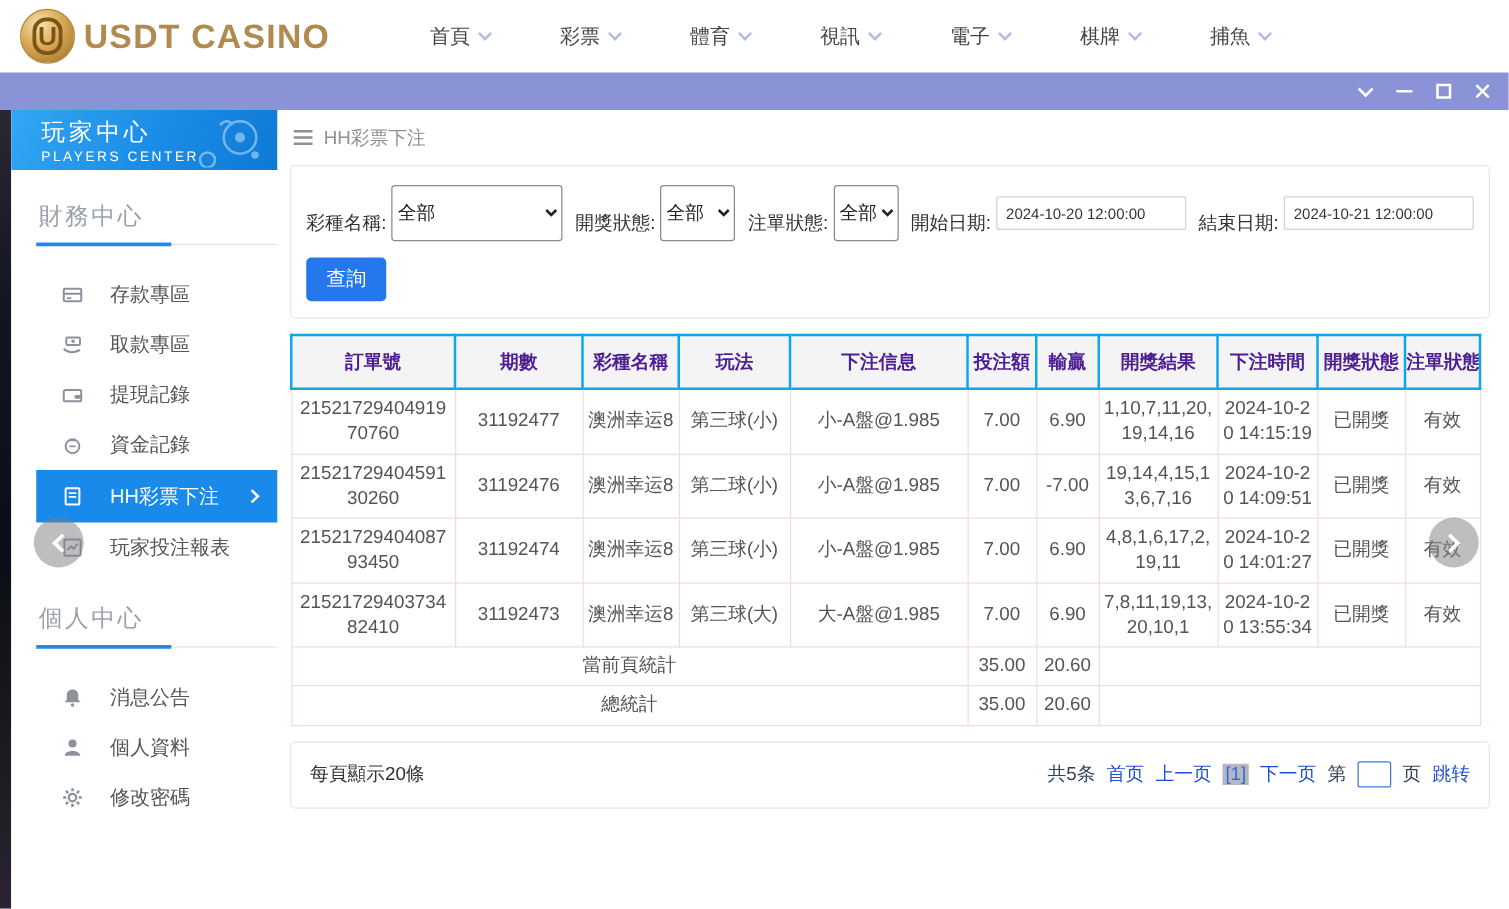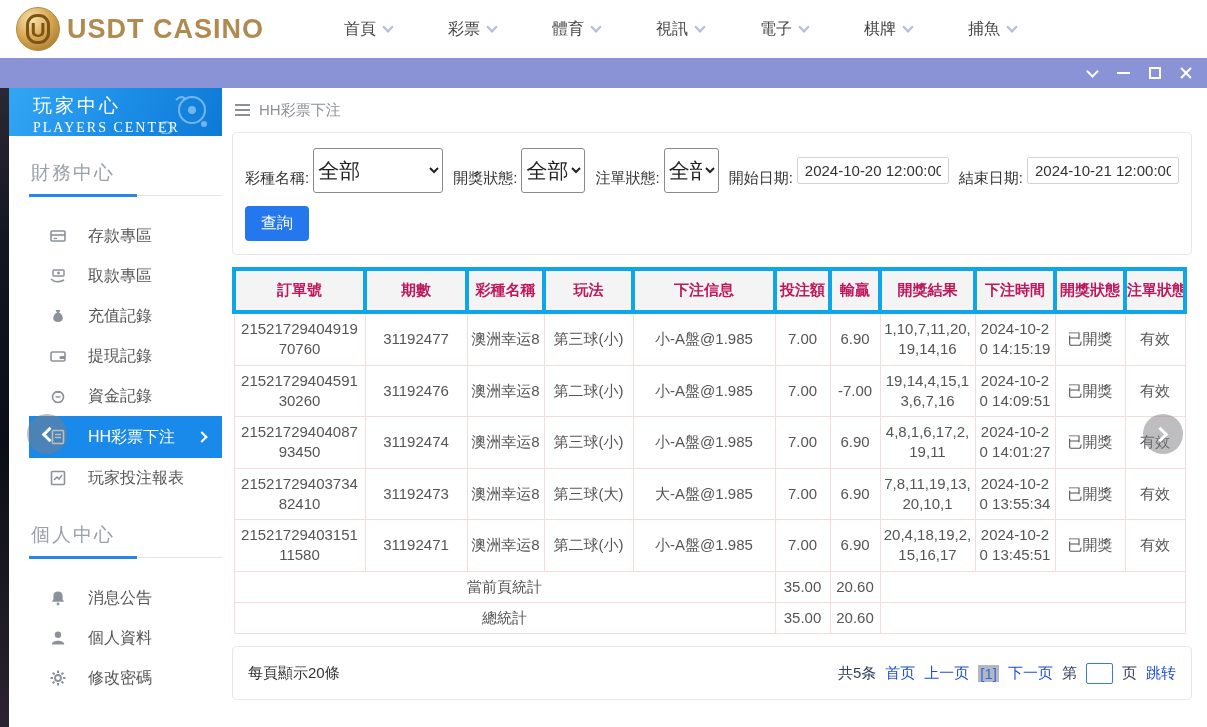--- a/index.html
+++ b/index.html
@@ -41,21 +41,21 @@
   .tb-close::after { transform:rotate(-45deg); }
   
   .content { display:flex; height:639px; position:relative; }
   .edge-strip { width:9px;
     background:linear-gradient(180deg,#2c2733 0%,#12161f 25%,#0b0e16 55%,#1c1a22 80%,#2a2430 100%); }
   
   .sidebar { width:213px; background:#fff; position:relative; flex:none; }
   .sb-header { height:48px; padding:5px 0 0 24px; color:#fff; position:relative; overflow:hidden;
     background:linear-gradient(115deg,#33a6f3 0%,#1b8ce6 55%,#0e79d6 100%); }
   .sb-title { font-size:19px; letter-spacing:3px; }
-  .sb-sub { font-size:14px; letter-spacing:2px; margin-top:1px;font-family:Liberation Serif, serif; }
+  .sb-sub { font-size:11px; letter-spacing:2px; margin-top:1px; }
   .sb-deco { position:absolute; right:10px; top:6px; width:66px; height:40px; opacity:.55; }
   .sb-section-title { font-size:19px; color:#9aa1a8; letter-spacing:2px; margin:24px 0 0 22px; }
   .sb-underline { margin:9px 0 6px 20px; height:1px; background:#e3e3e3; position:relative; }
   .sb-underline::before { content:""; position:absolute; left:0; top:-1px; width:108px; height:3px; background:#2a85e8; }
   .sb-item { height:40px; display:flex; align-items:center; padding-left:40px; gap:21px;
     color:#555; font-size:16px; cursor:pointer; }
   .sb-item .ic { color:#8b929b; display:flex; }
   .sb-item.active { background:#1989ea; color:#fff; margin-left:20px; padding-left:20px; height:42px; position:relative; }
   .sb-item.active .ic { color:#fff; }
   .sb-arrow { position:absolute; right:16px; width:8px; height:8px;
@@ -66,34 +66,34 @@
   .breadcrumb { height:44px; display:flex; align-items:center; gap:9px; padding-left:13px;
     color:#8b9096; font-size:15px; }
   .hamburger { width:15px; display:flex; flex-direction:column; gap:3px; }
   .hamburger i { height:2px; background:#8b9096; }
   .panel { margin-left:10px; margin-right:15px; border:1px solid #e7e7e7; border-radius:4px; background:#fff; }
   .filter-panel { padding:15px 12px 13px; }
   .filter-row { display:flex; align-items:center; font-size:15px; color:#333; white-space:nowrap; }
   .filter-row label { margin:15px 4px 0 10px; }
   .filter-row label:first-child { margin-left:0; }
   select { height:45px; border:1px solid #8a8a8a; border-radius:3px; background:#fff;
-    font-size:21px; color:#222; font-family:inherit; }
+    font-size:15px; color:#222; font-family:inherit; }
   .sel-lottery { width:155px; }
   .sel-draw { width:68px; }
   .sel-order { width:55px; }
   input.date { width:152px; height:27px; border:1px solid #d2d2d2; border-radius:2px;
-    font-size:15px; color:#333; padding:0 7px; font-family:inherit; }
+    font-size:12px; color:#333; padding:0 7px; font-family:inherit; }
   .query-btn { margin-top:13px; background:#2577ee; color:#fff; border:none; border-radius:4px;
     font-size:16px; padding:7px 16px; cursor:pointer; }
   
   .table-wrap { margin:12px 0 0 10px; }
   table { border-collapse:collapse; table-layout:fixed; width:951px; font-size:15px; color:#555;
     border:1px solid #e5dede; }
-  th { background:#f4f4f4; color:#be185d; font-weight:bold; height:43px;
-    border:4px solid #0ea5e9; padding:0; white-space:nowrap; overflow:hidden; }
+  th { background:#f4f4f4; color:#4c1d95; font-weight:bold; height:43px;
+    border:2px solid #0ea5e9; padding:0; white-space:nowrap; overflow:hidden; }
   td { border:1px solid #f5dbdb; text-align:center; padding:5px 3px; height:46px;
     word-break:break-all; line-height:1.35; }
   tr.sumrow td { height:27px; }
   
   .pager-panel { margin-top:12px; height:54px; display:flex; align-items:center;
     justify-content:space-between; padding:0 15px; font-size:15px; color:#333; }
   .pg-right { display:flex; align-items:center; gap:9px; color:#33415c; }
   .pg-link { color:#1d4ed8; cursor:pointer; text-decoration:none; }
   .pg-current { background:#b5b6bf; color:#2f6de0; padding:0 2px; }
   .pg-input { width:27px; height:21px; border:1px solid #3a7bd5; border-radius:2px; font-size:13px; text-align:center; }
@@ -204,29 +204,20 @@
     </div>
     <div class="sb-item">
       <span class="ic">
         <svg width="18" height="18" viewBox="0 0 18 18">
             <rect x="4" y="3" width="11" height="6" rx="1" fill="none" stroke="currentColor" stroke-width="1.5"></rect>
             <circle cx="9.5" cy="6" r="1.4" fill="currentColor"></circle>
             <path d="M2 12 q5 5 13 1" fill="none" stroke="currentColor" stroke-width="1.6"></path>
           </svg>
       </span>
       <span>取款專區</span>
-    </div>
-    <div class="sb-item">
-      <span class="ic">
-        <svg width="18" height="18" viewBox="0 0 18 18">
-            <path d="M6.5 3 h5 l-1.5 3 h-2 z" fill="currentColor"></path>
-            <path d="M7 6 C3 9 3 15 9 15 C15 15 15 9 11 6 Z" fill="currentColor"></path>
-          </svg>
-      </span>
-      <span>充值記錄</span>
     </div>
     <div class="sb-item">
       <span class="ic">
         <svg width="18" height="18" viewBox="0 0 18 18">
             <rect x="2" y="5" width="14" height="9" rx="1.5" fill="none" stroke="currentColor" stroke-width="1.6"></rect>
             <path d="M12 9 h4 v3 h-4 a1.5 1.5 0 0 1 0 -3 z" fill="currentColor"></path>
           </svg>
       </span>
       <span>提現記錄</span>
     </div>
@@ -412,33 +403,20 @@
             <td>澳洲幸运8</td>
             <td>第三球(大)</td>
             <td>大-A盤@1.985</td>
             <td>7.00</td>
             <td>6.90</td>
             <td>7,8,11,19,13,20,10,1</td>
             <td>2024-10-20 13:55:34</td>
             <td>已開獎</td>
             <td>有效</td>
           </tr>
-          <tr>
-            <td>2152172940315111580</td>
-            <td>31192471</td>
-            <td>澳洲幸运8</td>
-            <td>第二球(小)</td>
-            <td>小-A盤@1.985</td>
-            <td>7.00</td>
-            <td>6.90</td>
-            <td>20,4,18,19,2,15,16,17</td>
-            <td>2024-10-20 13:45:51</td>
-            <td>已開獎</td>
-            <td>有效</td>
-          </tr>
           <tr class="sumrow">
             <td colspan="5">當前頁統計</td>
             <td>35.00</td>
             <td>20.60</td>
             <td colspan="4"></td>
           </tr>
           <tr class="sumrow">
             <td colspan="5">總統計</td>
             <td>35.00</td>
             <td>20.60</td>

